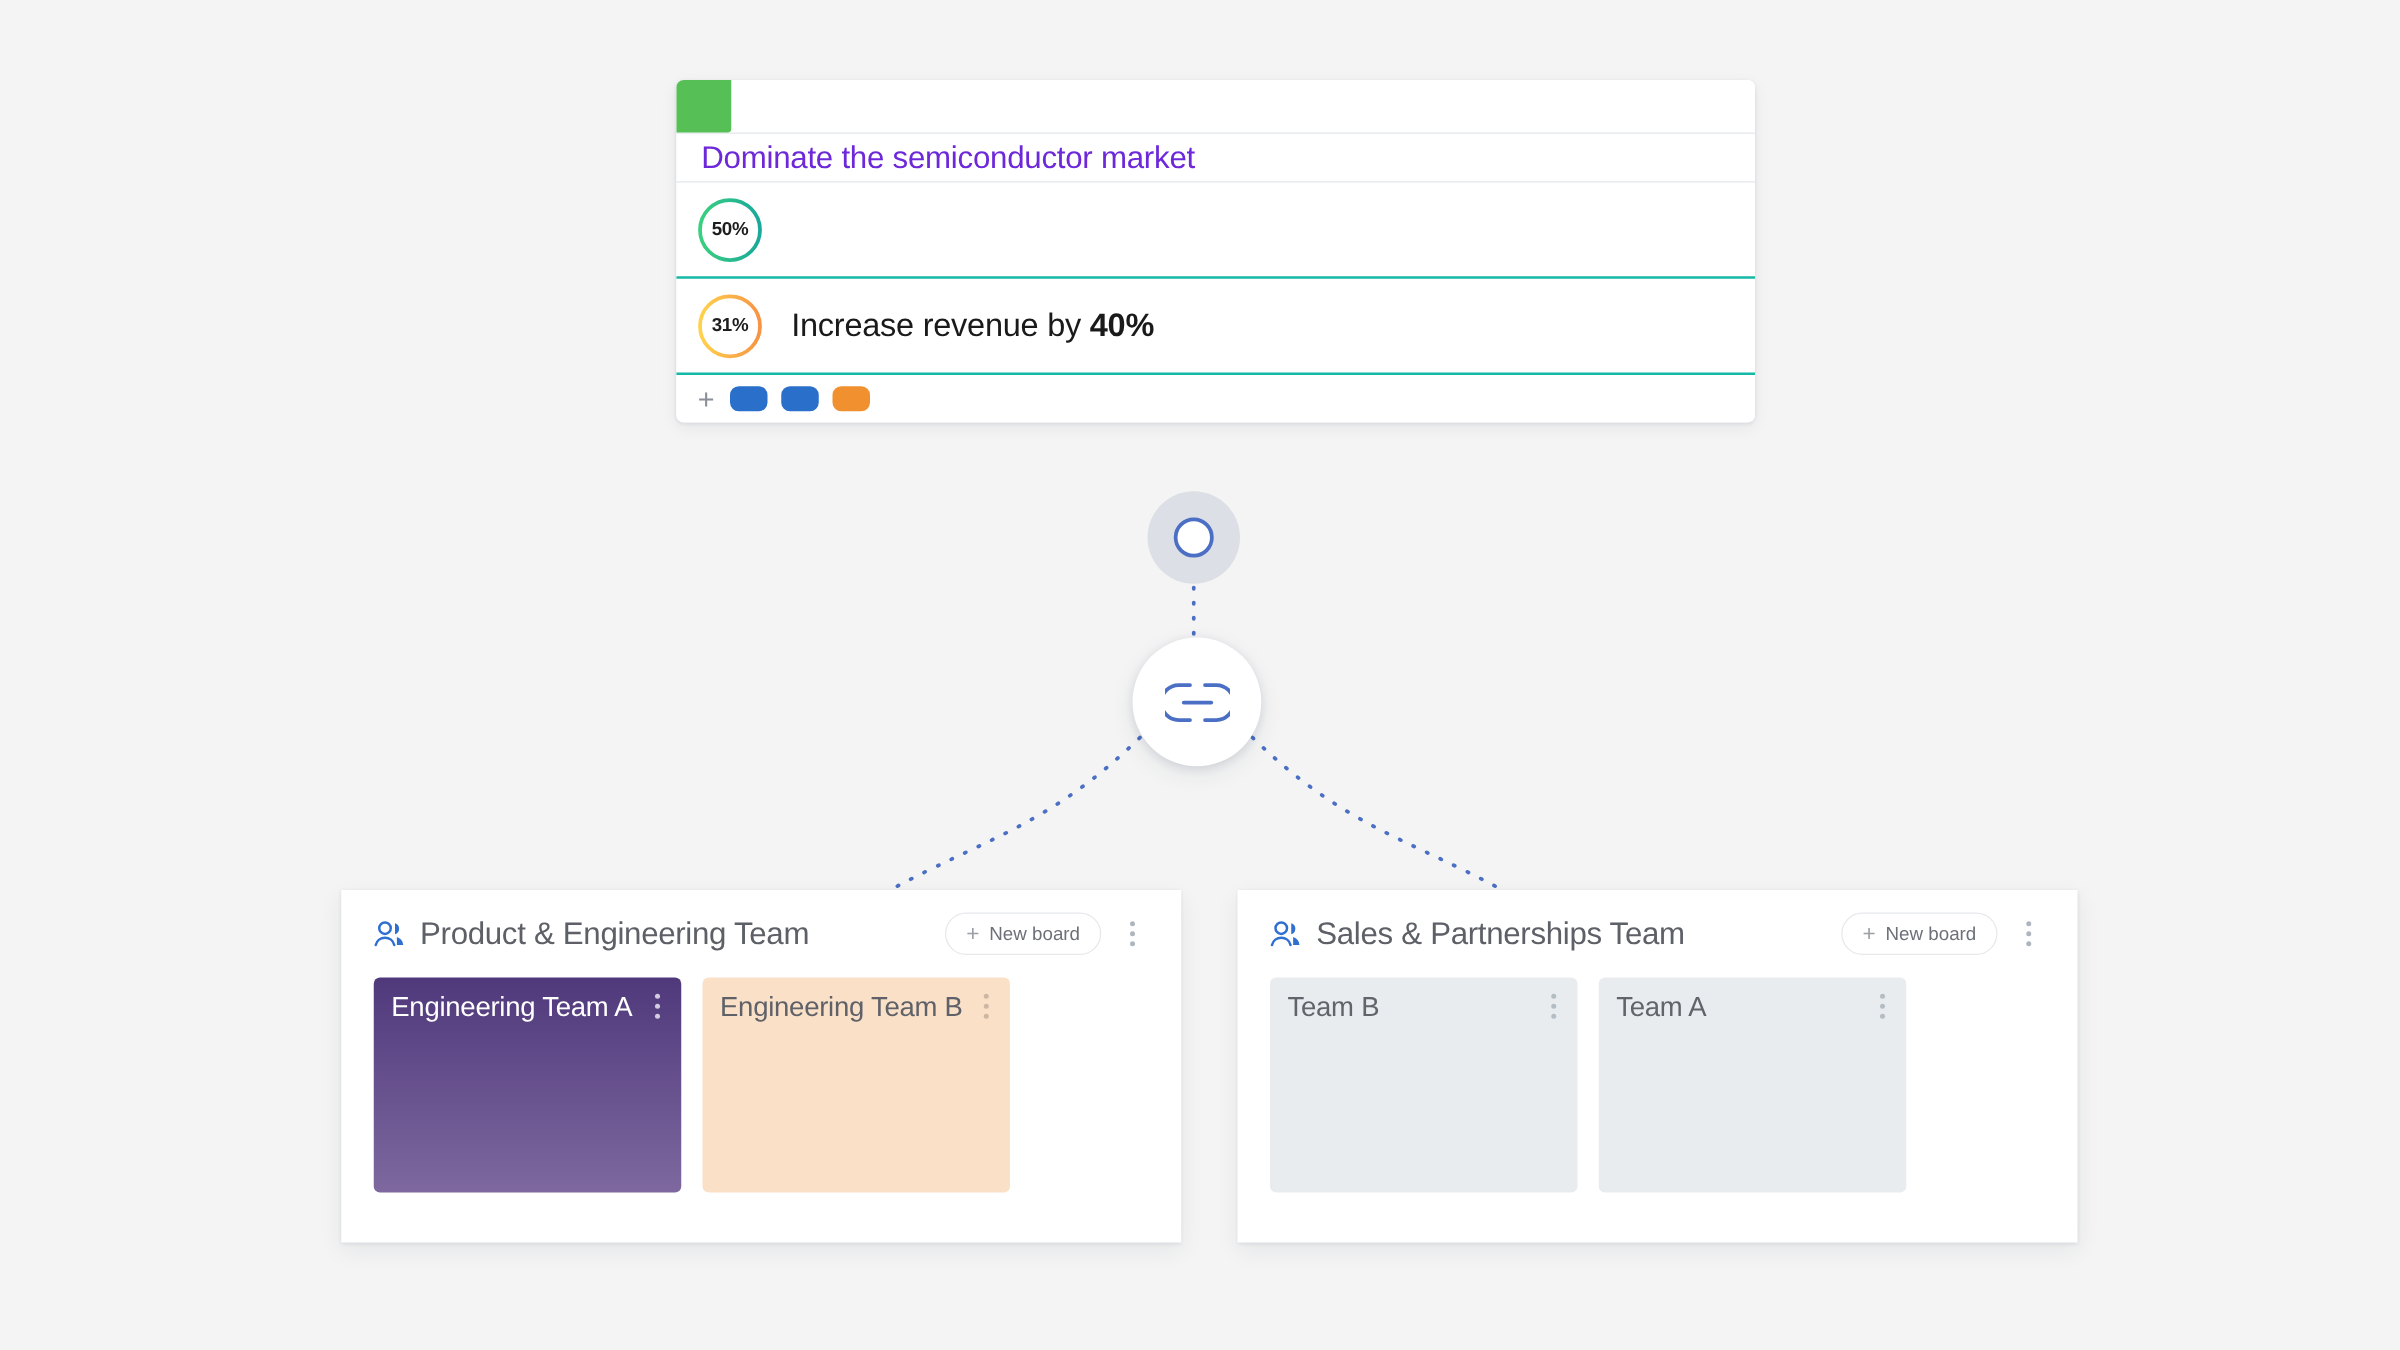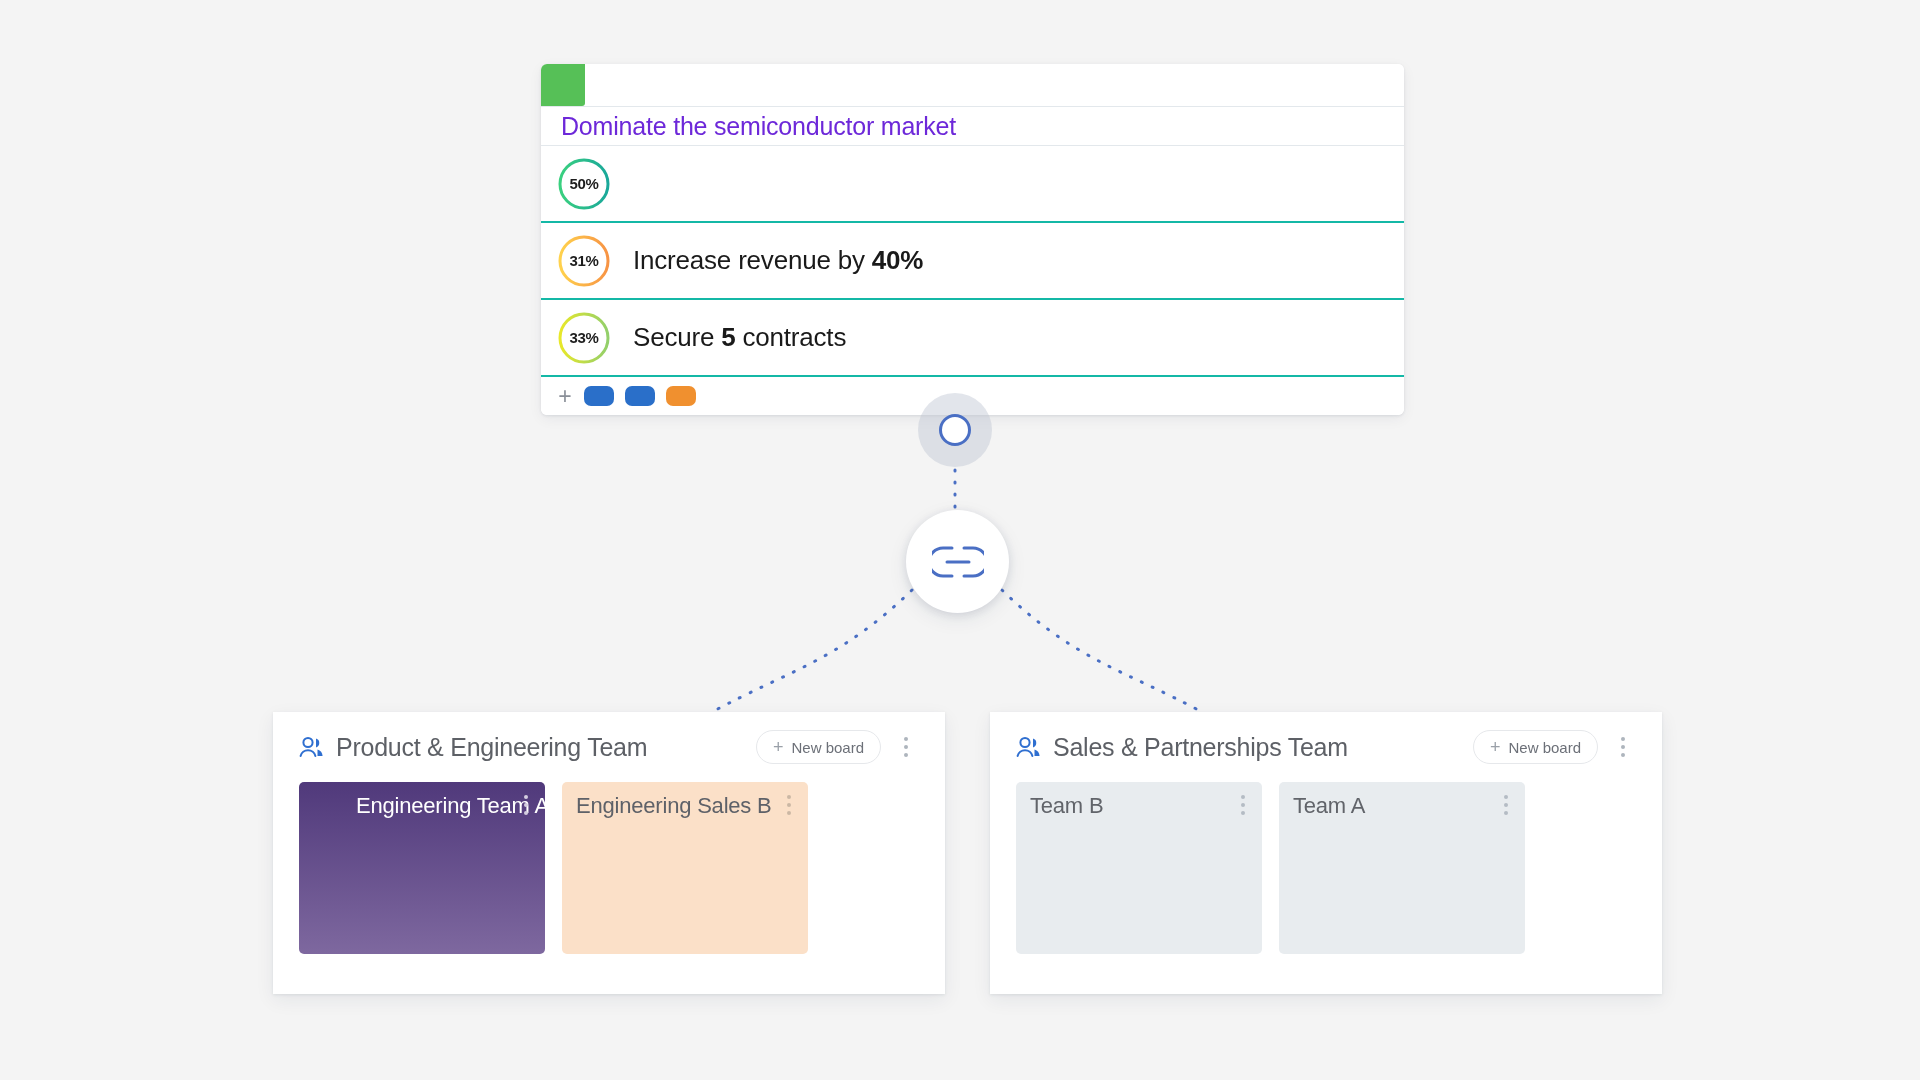--- a/index.html
+++ b/index.html
@@ -236,21 +236,21 @@
   .board-tile .board-title {
     font-size: 22px;
     letter-spacing: -0.2px;
     white-space: nowrap;
   }
   .board-tile .kebab { position: absolute; right: 6px; top: 8px; margin-left: 0; }
 
   .tile-purple {
     background: linear-gradient(180deg, #50397b 0%, #7e689f 100%);
   }
-  .tile-purple .board-title { color: #ffffff; margin-left: 43px; }
+  .tile-purple .board-title { color: #ffffff; }
   .tile-purple .kebab i { background: #d4cde0; }
 
   .tile-peach { background: #fbe0c8; }
   .tile-peach .board-title { color: #5e6168; }
   .tile-peach .kebab i { background: #cbb7a4; }
 
   .tile-gray { background: #e8ecef; }
   .tile-gray .board-title { color: #61646a; }
   .tile-gray .kebab i { background: #b4bcc4; }
 </style>
@@ -299,35 +299,20 @@
                 <stop offset="100%" stop-color="#f79344"></stop>
             </linearGradient>
           </defs>
           <circle cx="27" cy="27" r="24" fill="none" stroke="url(#grad1)" stroke-width="3"></circle>
         </svg>
         <span class="kr-ring-label">31%</span>
       </div>
       <div class="kr-text"><span>Increase revenue by </span><b>40%</b><span></span></div>
     </div>
 
-    <div class="kr-row">
-      <div class="kr-ring">
-        <svg viewBox="0 0 54 54">
-          <defs>
-            <linearGradient id="grad2" x1="0" y1="0" x2="0" y2="1">
-              <stop offset="0%" stop-color="#e8e82a"></stop>
-                <stop offset="100%" stop-color="#92cf6b"></stop>
-            </linearGradient>
-          </defs>
-          <circle cx="27" cy="27" r="24" fill="none" stroke="url(#grad2)" stroke-width="3"></circle>
-        </svg>
-        <span class="kr-ring-label">33%</span>
-      </div>
-      <div class="kr-text"><span>Secure </span><b>5</b><span> contracts</span></div>
-    </div>
 
     <div class="goal-footer">
       <span class="add-chip">+</span>
       <span class="chip" style="background:#2a6fc9"></span>
       <span class="chip" style="background:#2a6fc9"></span>
       <span class="chip" style="background:#f0902f"></span>
     </div>
   </div>
 
   <div id="node-top">
@@ -367,21 +352,21 @@
     <div class="boards-row">
       <div class="board-tile tile-purple">
         <span class="board-title">Engineering Team A</span>
         <span class="kebab">
             <i></i>
             <i></i>
             <i></i>
           </span>
       </div>
       <div class="board-tile tile-peach">
-        <span class="board-title">Engineering Sales B</span>
+        <span class="board-title">Engineering Team B</span>
         <span class="kebab">
             <i></i>
             <i></i>
             <i></i>
           </span>
       </div>
     </div>
   </div>
 
   <div class="team-card" id="team-card-1">

